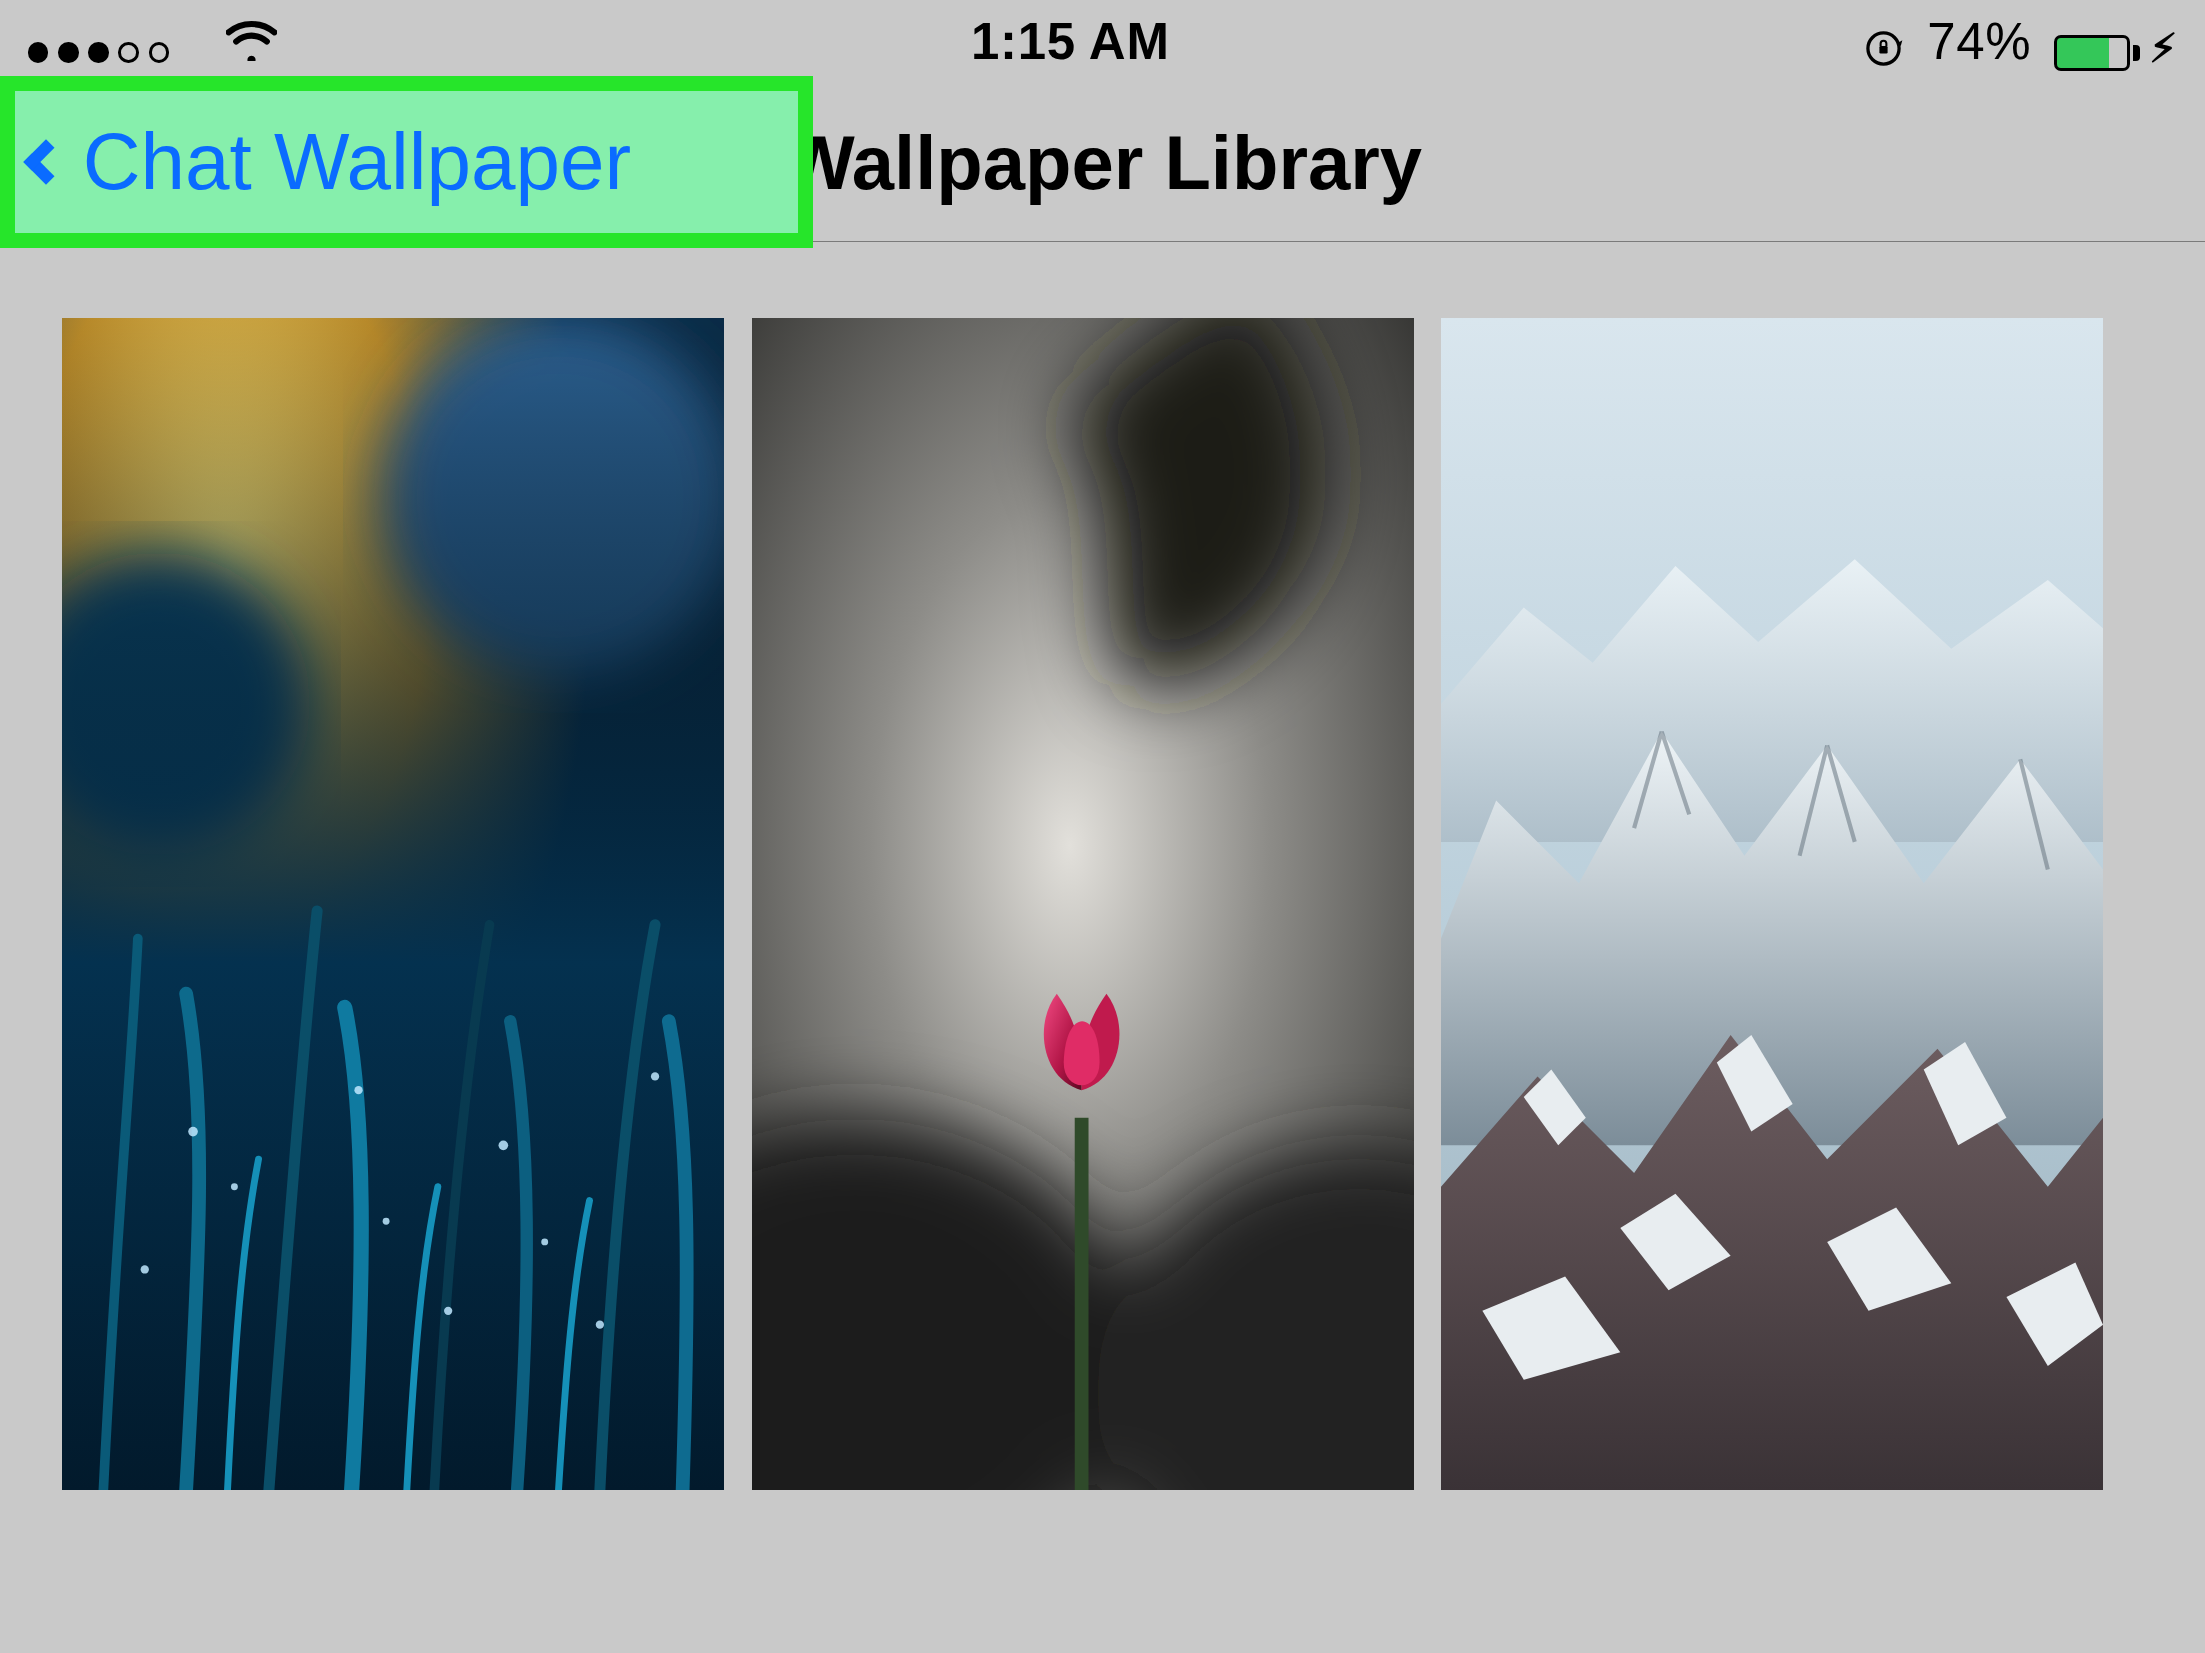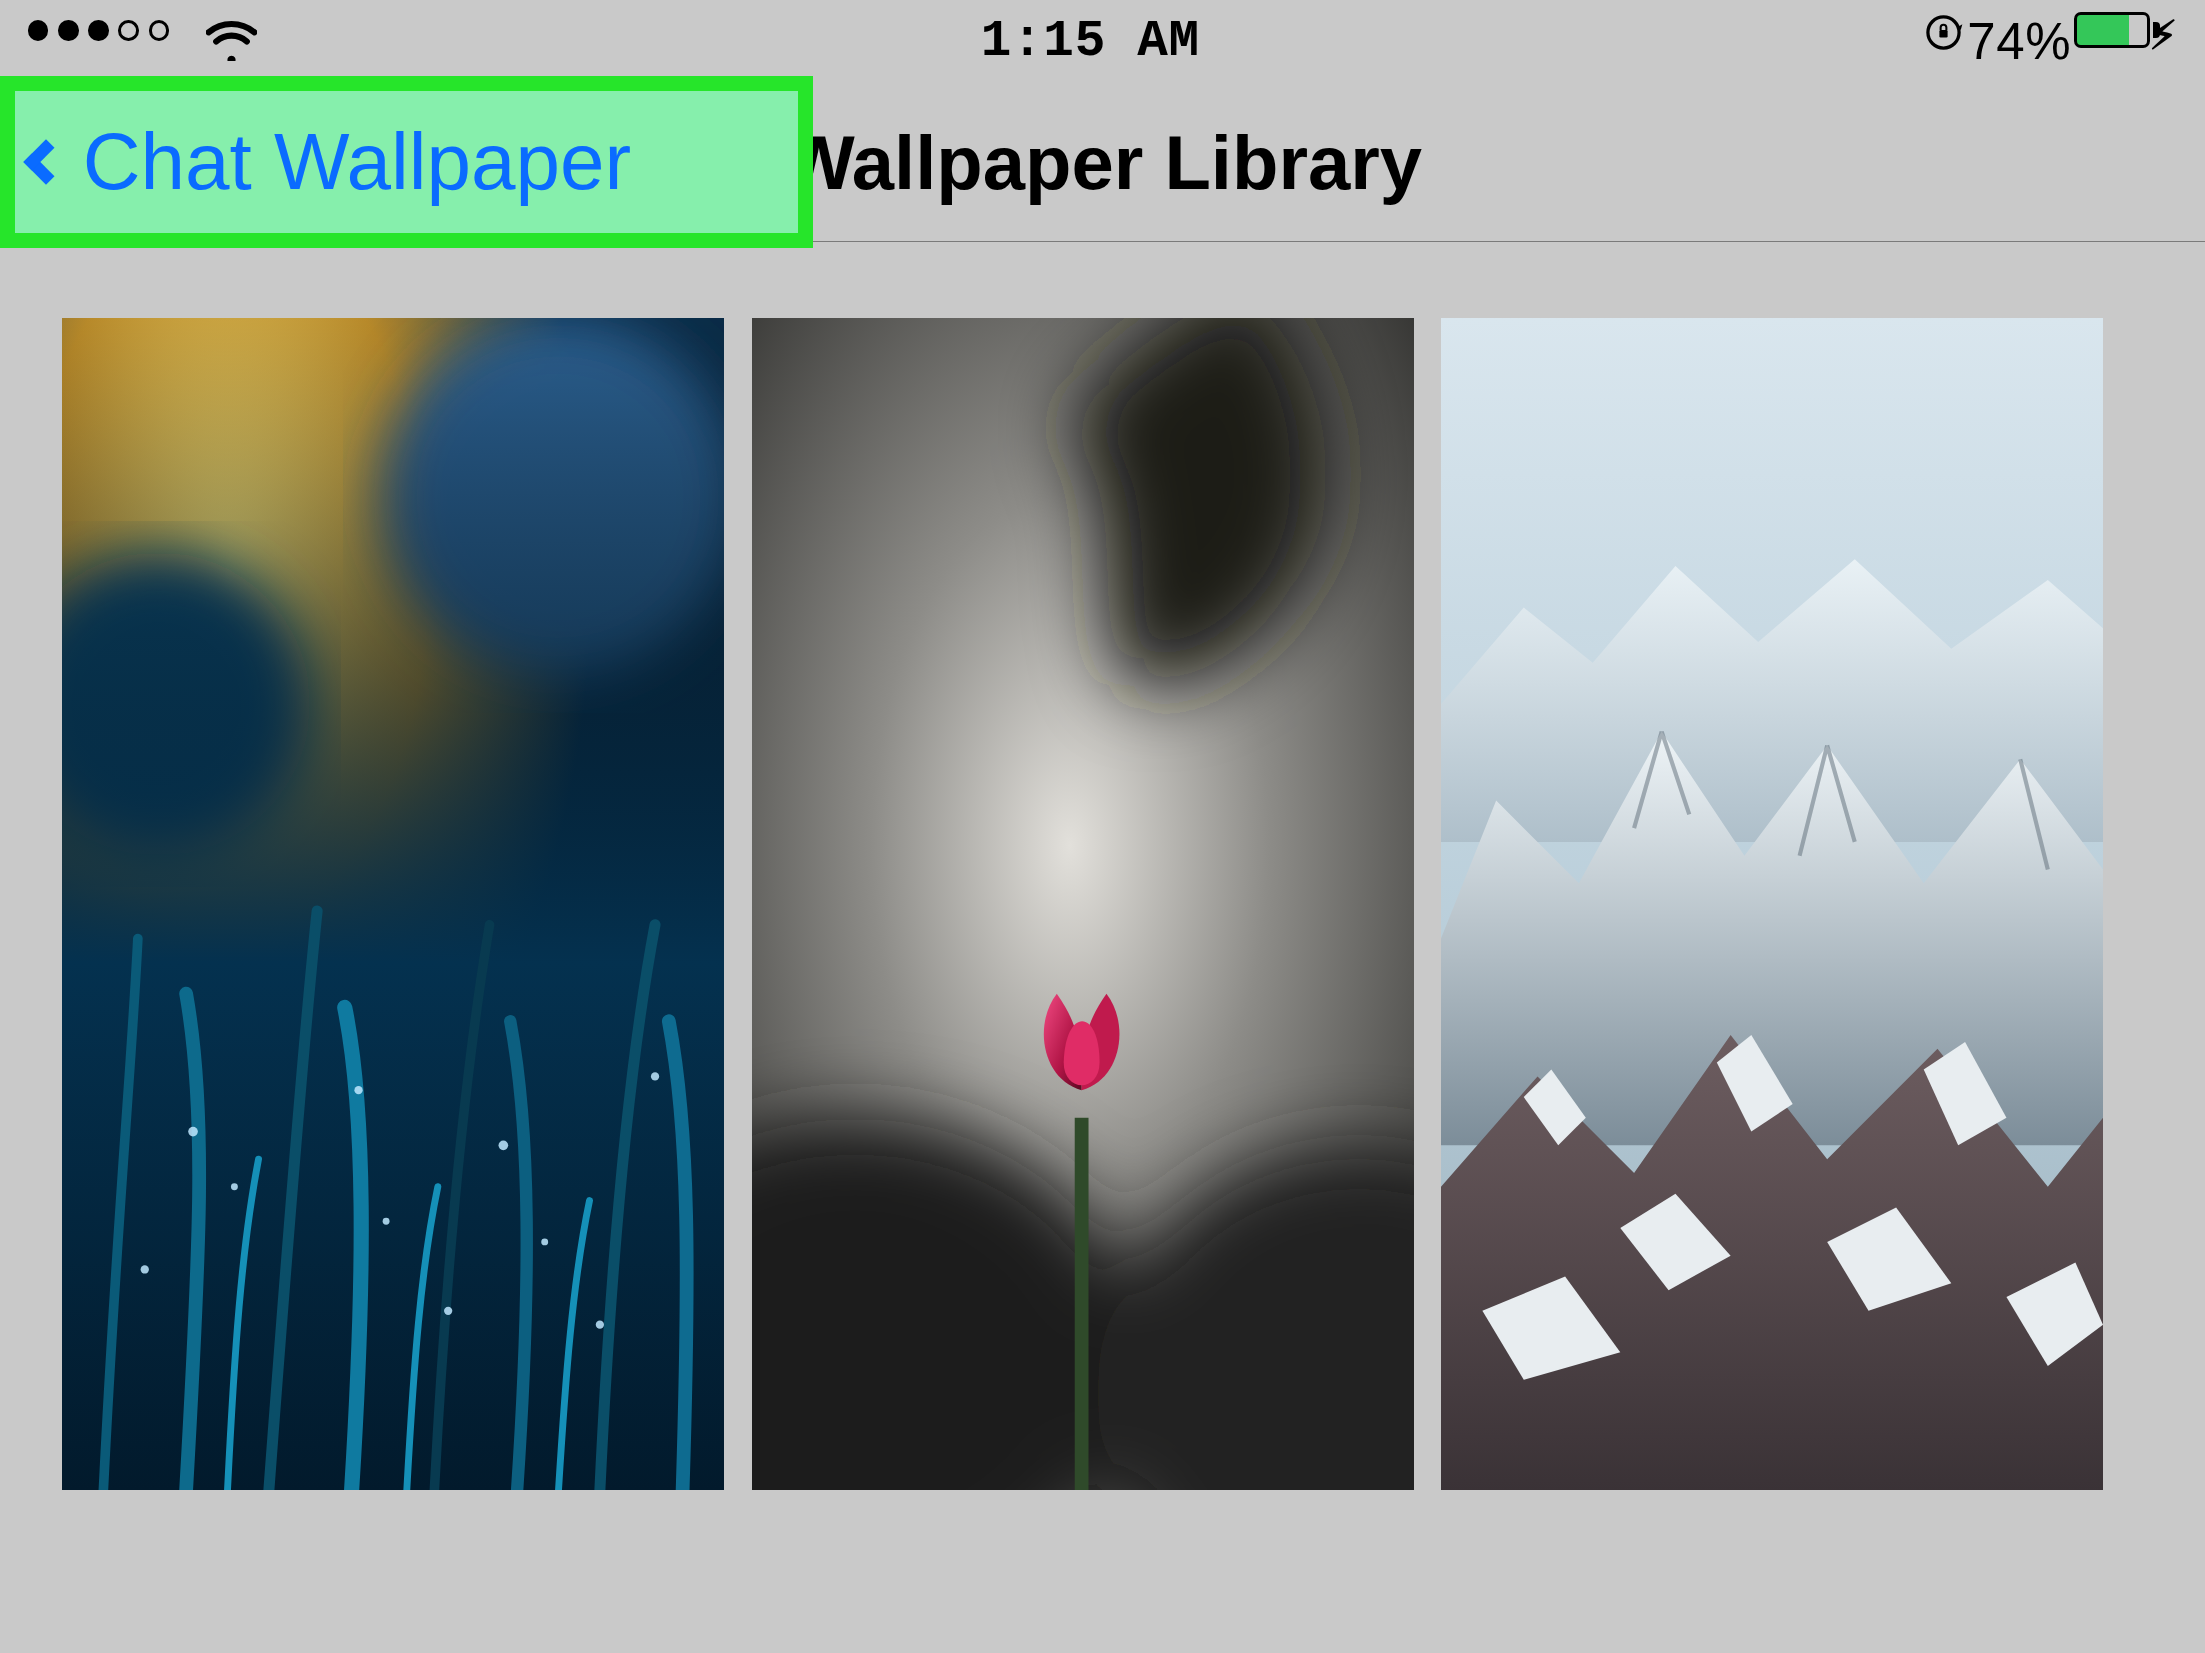--- a/index.html
+++ b/index.html
@@ -13,29 +13,29 @@
 
     
     .status-bar {
       width:100%;
       height:83px;
       display:flex;
       align-items:center;
       justify-content:space-between;
       padding:0 27.6px;
     }
-    .status-left, .status-right { display:flex; align-items:flex-start; gap:3px; }
+    .status-left, .status-right { display:flex; align-items:flex-end; gap:23px; }
     .signal-dots { display:flex; gap:9.6px; }
     .sig-dot {
       width:20.7px; height:20.7px; border-radius:50%;
       border:3.4px solid #000;
     }
     .sig-dot.filled { background:#000; }
     .wifi-icon { width:51px; height:41px; margin-left:34px; }
-    .time { font-size:51px; font-weight:600; letter-spacing:0.7px;font-family:Liberation Mono, monospace; }
+    .time { font-size:51px; font-weight:600; letter-spacing:0.7px; }
     .lock-rot { width:41px; height:41px; }
     .battery-pct { font-size:51px; font-weight:400; letter-spacing:0.7px; }
     .battery { width:76px; height:36px; position:relative; }
     .battery-body {
       position:absolute; inset:0; border:3.4px solid #000; border-radius:6.9px;
       background:linear-gradient(to right,#34c759 0%,#34c759 74%,transparent 74%);
     }
     .battery-tip {
       position:absolute; right:-9.6px; top:9.6px; width:6.9px; height:16.5px;
       background:#000; border-radius:0 4.1px 4.1px 0;

